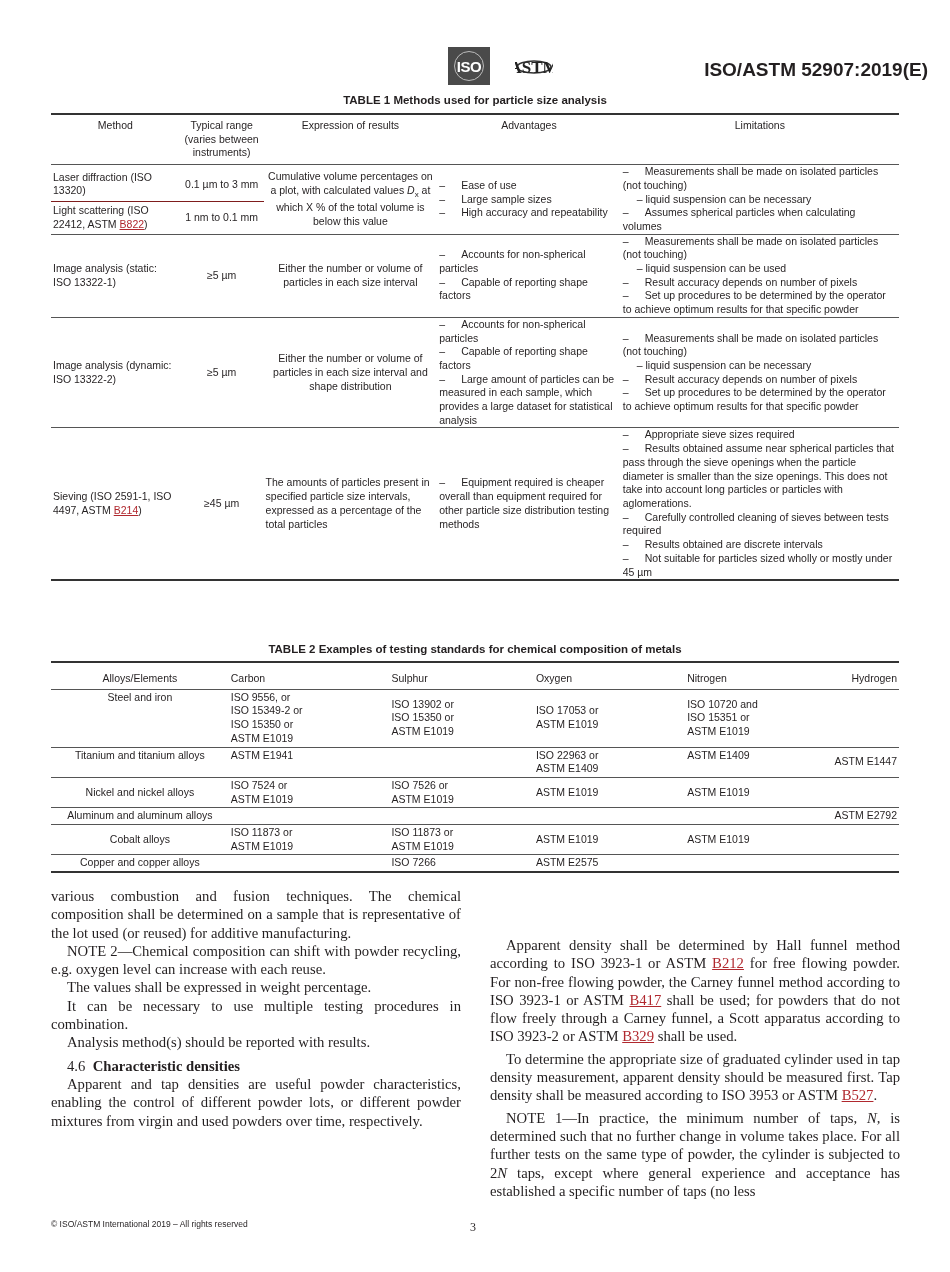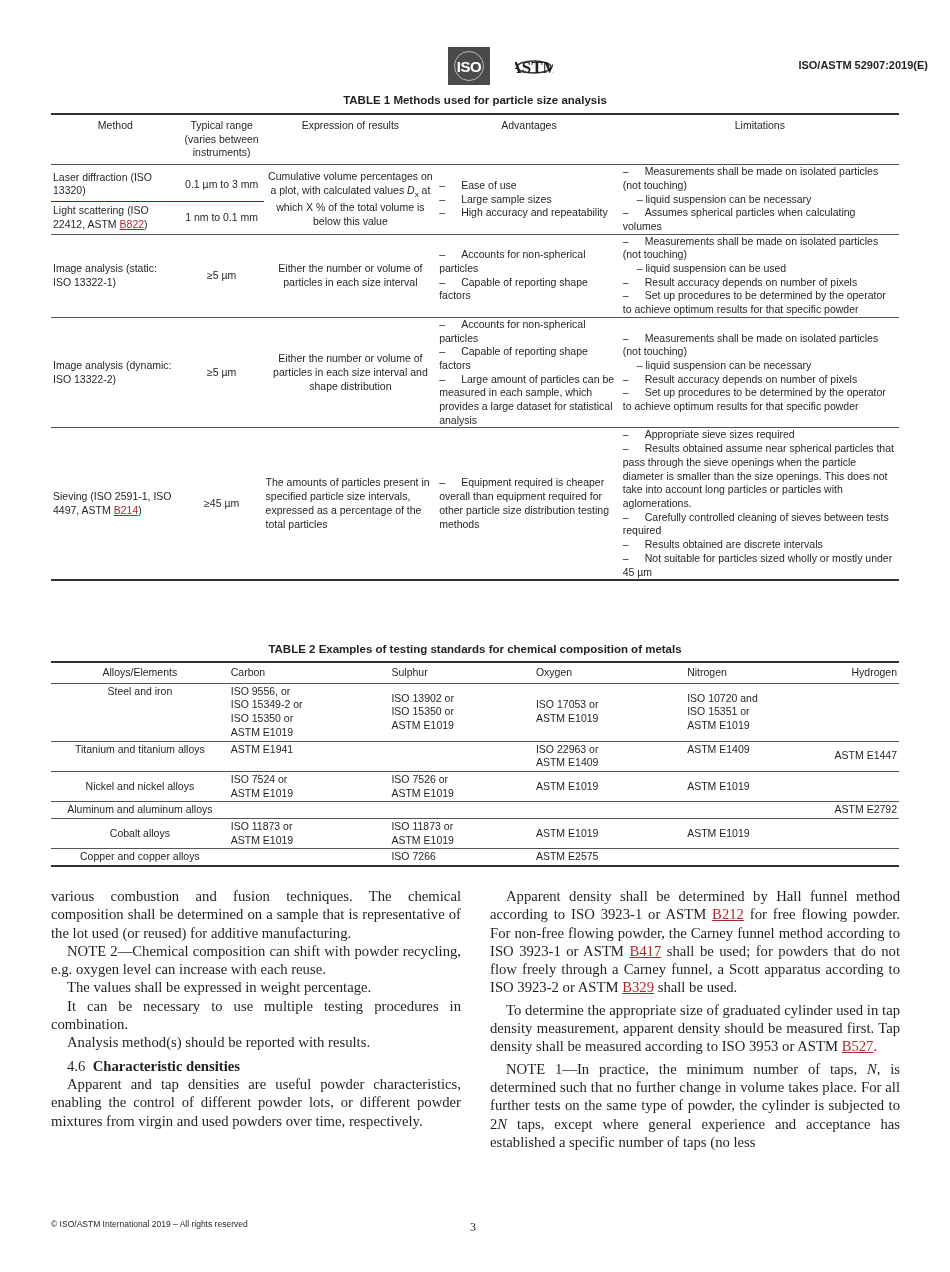--- a/index.html
+++ b/index.html
@@ -5,58 +5,58 @@
   html, body { margin: 0; padding: 0; background: #fff; }
   body { width: 950px; height: 1272px; position: relative; overflow: hidden; color: #231f20; }
   .link { color: #b0282e; text-decoration: underline; }
 
   
   .logos { position: absolute; left: 448px; top: 47px; display: flex; gap: 24px; align-items: center; }
   .iso-logo { width: 42px; height: 38px; background: #4a4a4a; color: #fff; font-family: "Liberation Sans", sans-serif; font-weight: bold; font-size: 15px; display: flex; align-items: center; justify-content: center; position: relative; }
   .iso-logo::before { content: ""; position: absolute; width: 28px; height: 28px; border: 1px solid #bbb; border-radius: 50%; top: 4px; left: 6px; }
   .iso-logo span { position: relative; z-index: 1; letter-spacing: -0.5px; }
   .astm-logo { width: 40px; height: 38px; display: flex; align-items: center; justify-content: center; }
-  .doc-id { position: absolute; right: 22px; top: 59px; font-family: "Liberation Sans", sans-serif; font-weight: bold; font-size: 11px; }
+  .doc-id { position: absolute; right: 22px; top: 59px; font-family: "Liberation Sans", sans-serif; font-weight: bold; font-size: 19px; }
 
   
   .tcaption { position: absolute; left: 0; width: 950px; text-align: center; font-family: "Liberation Sans", sans-serif; font-weight: bold; font-size: 11.5px; }
   table { border-collapse: collapse; font-family: "Liberation Sans", sans-serif; font-size: 10.5px; line-height: 13.7px; position: absolute; }
   td, th { padding: 0 2px; vertical-align: middle; font-weight: normal; }
   #t1 { left: 51px; top: 113px; width: 848px; border-top: 2px solid #333; border-bottom: 2px solid #333; }
   #t1 th { vertical-align: top; text-align: center; padding-top: 4px; padding-bottom: 4px; }
   #t1 thead tr { border-bottom: 1.5px solid #555; }
   #t1 tr.sep { border-top: 1.5px solid #555; }
   .c1 { width: 125px; text-align: left; }
   .c2 { width: 80px; text-align: center; }
   .c3 { width: 170px; text-align: center; }
   .c4 { width: 180px; text-align: left; }
   .c5 { width: 275px; text-align: left; }
   .bullet { display: block; }
   .bullet .dash { display: inline-block; width: 22px; }
   .sub { display: block; padding-left: 14px; }
 
   #t2 { left: 51px; top: 661px; width: 848px; border-top: 2px solid #333; border-bottom: 2.5px solid #333; }
-  #t2 th { text-align: left; padding-top: 3px; padding-bottom: 3px; border-bottom: 1.5px solid #555; }
+  #t2 th { text-align: left; padding-top: 9px; padding-bottom: 3px; border-bottom: 1.5px solid #555; }
   #t2 th.al { text-align: center; }
   #t2 th.hy { text-align: right; }
   #t2 td { border-top: 1.5px solid #555; vertical-align: middle; padding-top: 1px; padding-bottom: 1px; }
   #t2 td.al { text-align: center; }
   #t2 td.hy { text-align: right; }
   #t2 td.top { vertical-align: top; margin-top: 33px; }
 
   
   .col { position: absolute; width: 410px; font-family: "Liberation Serif", serif; font-size: 14.7px; line-height: 18.3px; text-align: justify; }
   .col p { margin: 0; text-indent: 16px; }
   .col p.gap { margin-top: 4px; }
   .col p.cont { text-indent: 0; }
   .col .note { }
   .col .sect { margin-top: 5px; }
   .col .sect b { font-weight: bold; }
   #leftcol { left: 51px; top: 887px; }
-  #rightcol { left: 490px; top: 887px; }
+  #rightcol { left: 490px; top: 936px; }
 
   .footer { position: absolute; left: 51px; top: 1219px; font-family: "Liberation Sans", sans-serif; font-size: 8.5px; }
   .pagenum { position: absolute; left: 470px; top: 1220px; font-family: "Liberation Serif", serif; font-size: 12px; }
 </style>
 </head>
 <body>
 
 <div class="logos">
   <div class="iso-logo">
       <span>ISO</span>

